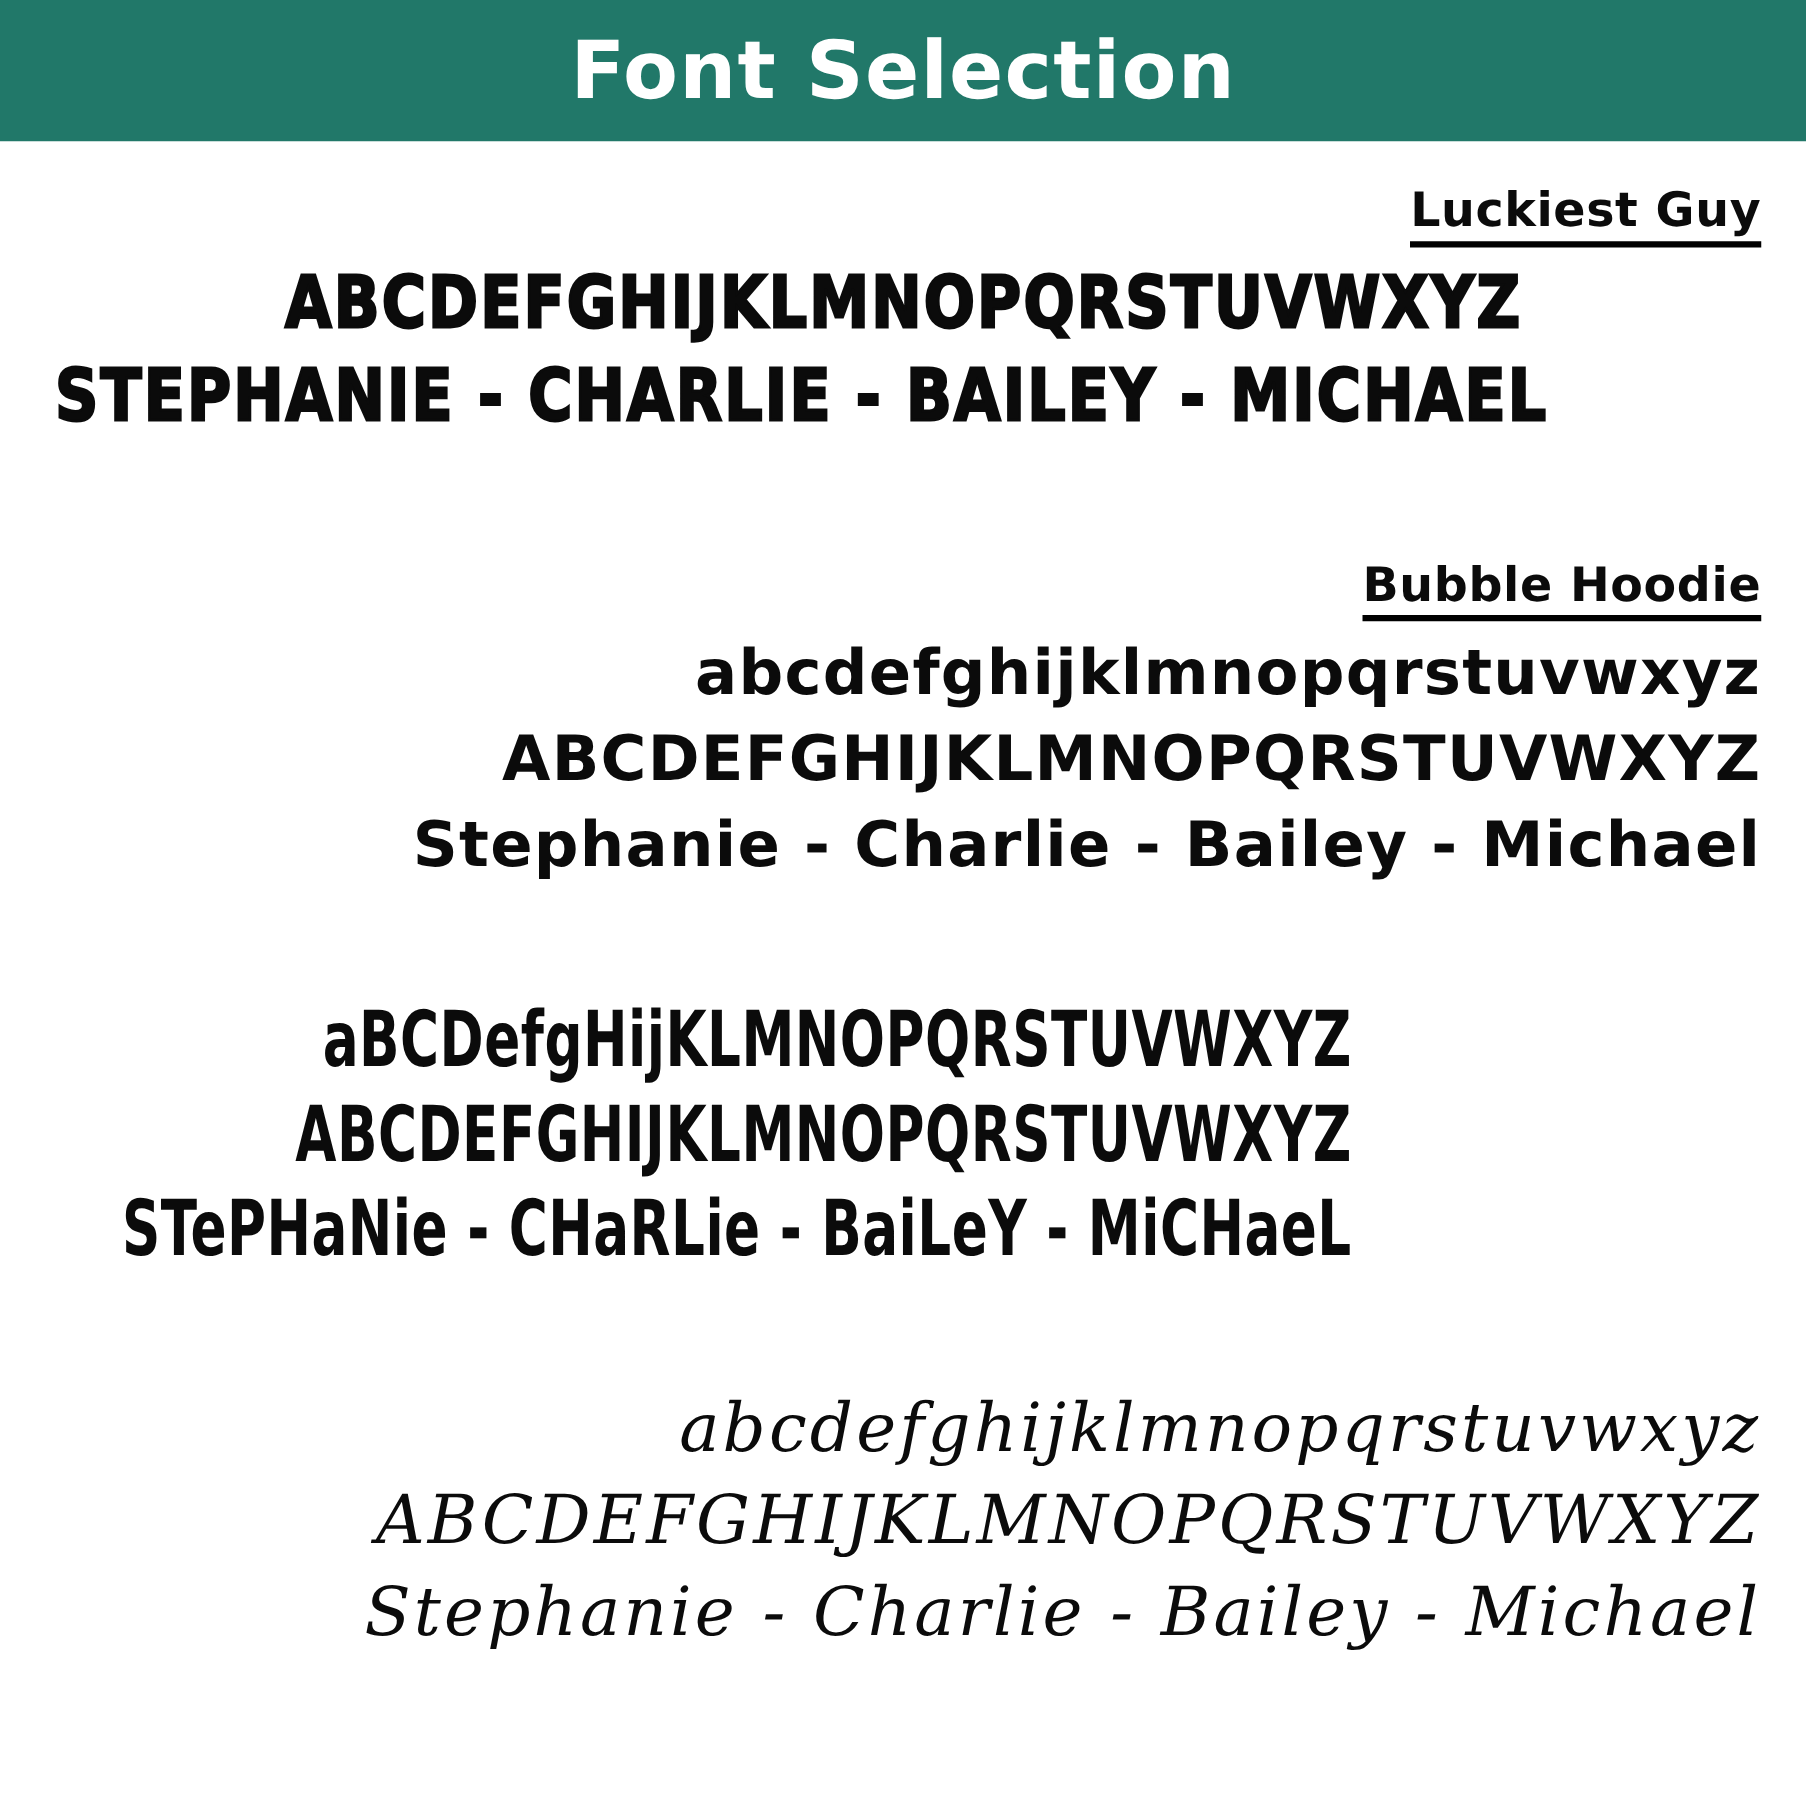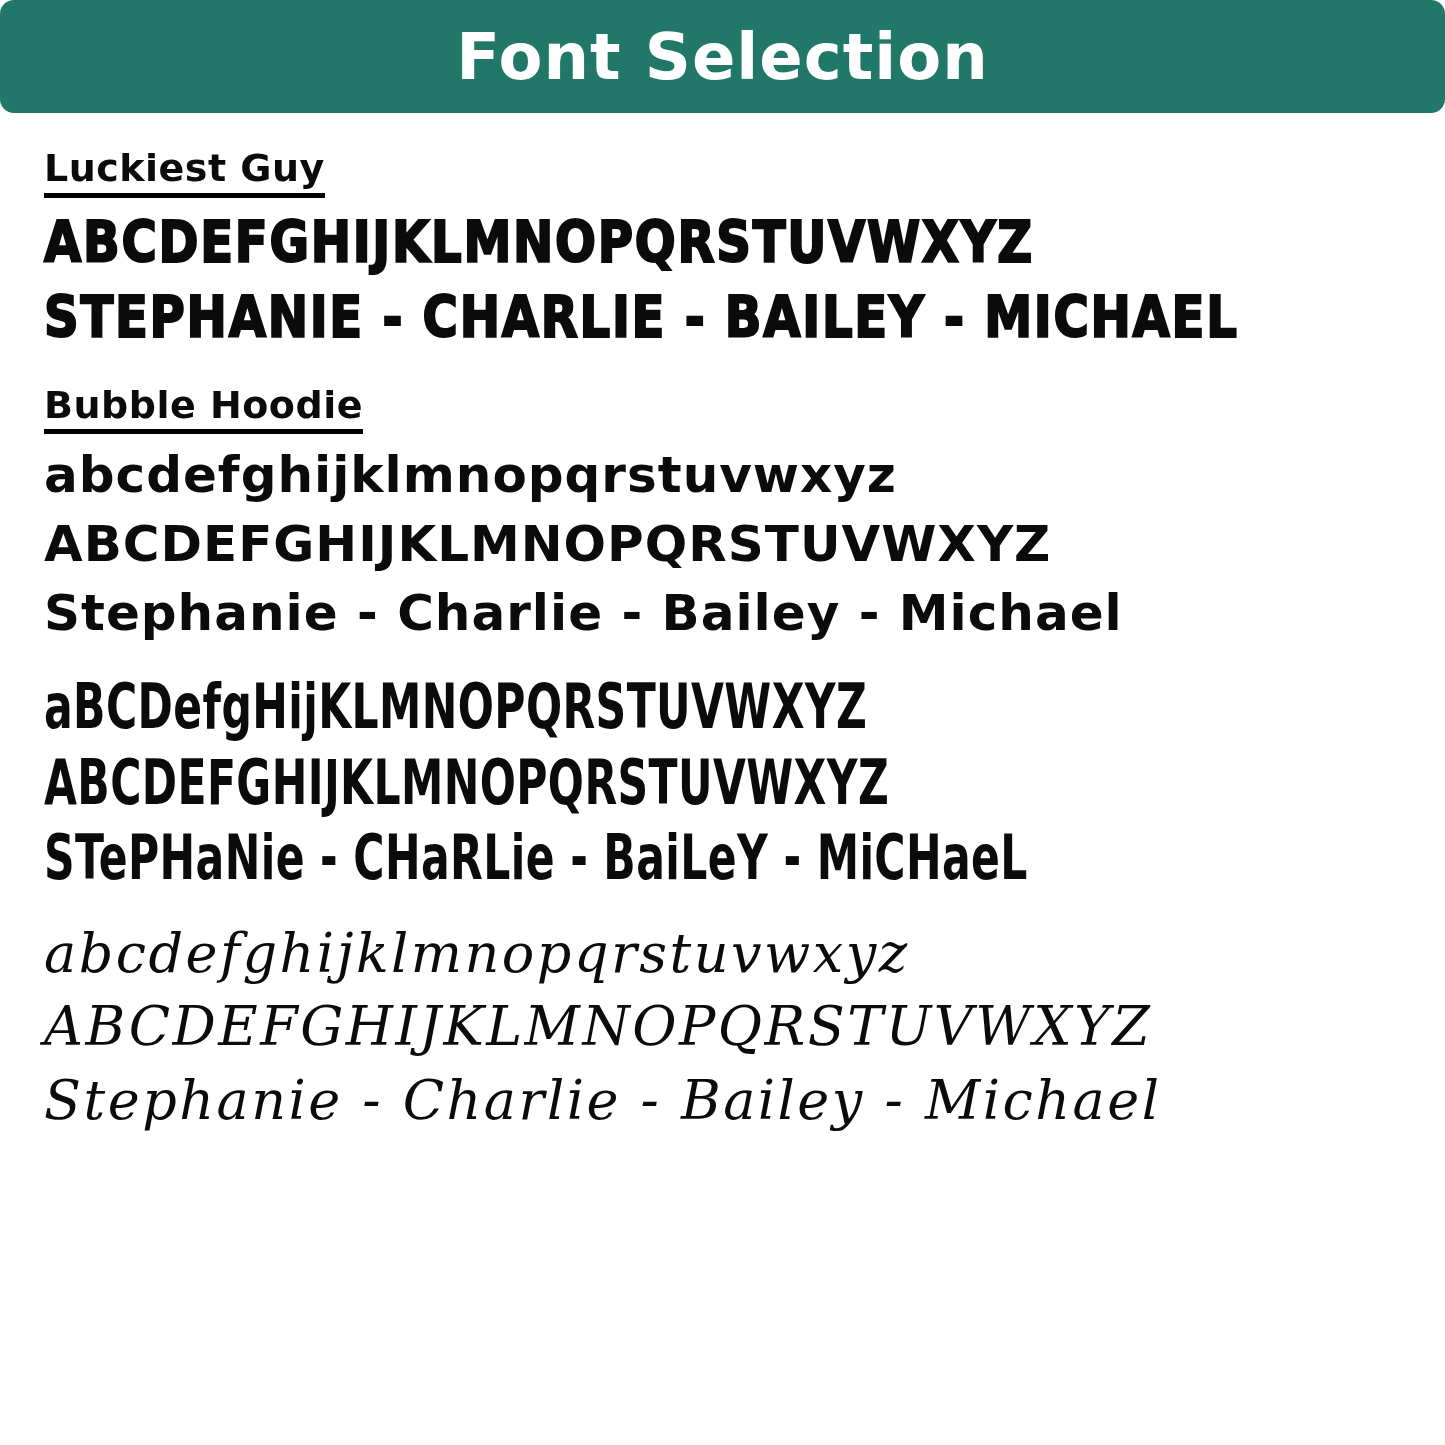--- a/index.html
+++ b/index.html
@@ -22,22 +22,23 @@
   .banner-title {
     margin: 0;
     font-family: "DejaVu Sans", sans-serif;
     font-weight: 700;
     font-size: 64px;
     letter-spacing: 1px;
     color: #ffffff;
   }
   .content {
     padding: 0 36px 0 44px;
+    text-align: right;
   }
-  .sec { margin-top: 35px; }
+  .sec { margin-top: 98px; }
   .sec.first { margin-top: 34px; }
   .heading {
     display: inline-block;
     margin: 0;
     font-size: 38px;
     font-weight: 700;
     line-height: 1.12;
     letter-spacing: 0.5px;
     padding-bottom: 3px;
     border-bottom: 5px solid #000000;
@@ -75,21 +76,21 @@
     font-family: "DejaVu Serif", serif;
     font-style: italic;
     font-weight: 400;
     font-size: 54px;
     letter-spacing: 2.5px;
   }
 </style>
 </head>
 <body>
 
-<header class="banner" style="background-color: rgb(33, 120, 105); border-radius: 14px;">
+<header class="banner" style="background-color: rgb(33, 120, 105);">
   <h1 class="banner-title">Font Selection</h1>
 </header>
 
 <main class="content">
 
   <section class="sec first">
     <h2 class="heading">Luckiest Guy</h2>
     <div class="line f-luckiest">ABCDEFGHIJKLMNOPQRSTUVWXYZ</div>
     <div class="line f-luckiest">STEPHANIE - CHARLIE - BAILEY - MICHAEL</div>
   </section>

